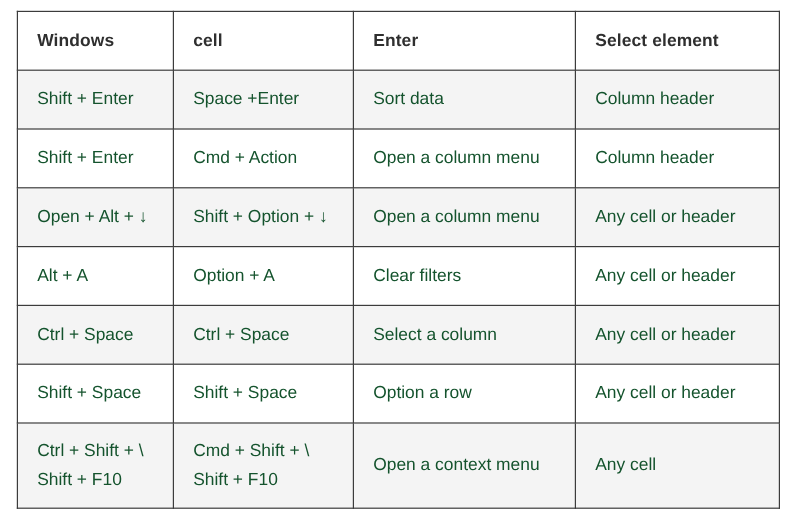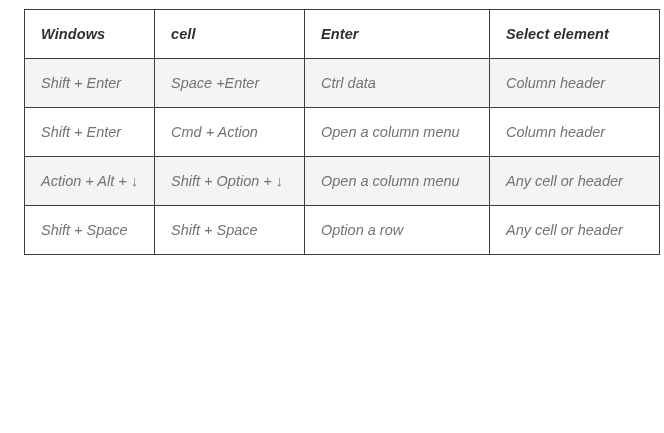--- a/index.html
+++ b/index.html
@@ -10,24 +10,23 @@
   body {
     width: 664px;
     height: 433px;
     font-family: "Liberation Sans", sans-serif;
     -webkit-font-smoothing: antialiased;
     overflow: hidden;
   }
 
   #shortcut-table-wrap {
     position: absolute;
-    left: 24px;
+    left: 14px;
     top: 9px;
     width: 635px;
-    font-style: italic;
   }
 
   table.shortcut-table {
     border-collapse: collapse;
     table-layout: fixed;
     width: 635px;
     border: 1px solid #3c3c3c;
   }
 
   table.shortcut-table col.c-win    { width: 130px; }
@@ -49,21 +48,21 @@
     height: 48px;
     font-weight: bold;
     color: #2f2f2f;
     background: #ffffff;
     letter-spacing: 0.1px;
   }
 
   table.shortcut-table tbody td {
     height: 48px;
     font-weight: normal;
-    color: #737373;
+    color: #14532d;
     background: #ffffff;
   }
 
   table.shortcut-table tbody tr.shaded td {
     background: #f4f4f4;
   }
 
   table.shortcut-table tbody tr.tall td {
     height: 70px;
   }
@@ -94,21 +93,21 @@
     </thead>
     <tbody id="table-body">
         <tr class="shaded">
           <td>
             <span class="cell-line">Shift + Enter</span>
           </td>
           <td>
             <span class="cell-line">Space +Enter</span>
           </td>
           <td>
-            <span class="cell-line">Ctrl data</span>
+            <span class="cell-line">Sort data</span>
           </td>
           <td>
             <span class="cell-line">Column header</span>
           </td>
         </tr>
         <tr>
           <td>
             <span class="cell-line">Shift + Enter</span>
           </td>
           <td>
@@ -116,41 +115,85 @@
           </td>
           <td>
             <span class="cell-line">Open a column menu</span>
           </td>
           <td>
             <span class="cell-line">Column header</span>
           </td>
         </tr>
         <tr class="shaded">
           <td>
-            <span class="cell-line">Action + Alt + ↓</span>
+            <span class="cell-line">Open + Alt + ↓</span>
           </td>
           <td>
             <span class="cell-line">Shift + Option + ↓</span>
           </td>
           <td>
             <span class="cell-line">Open a column menu</span>
+          </td>
+          <td>
+            <span class="cell-line">Any cell or header</span>
+          </td>
+        </tr>
+        <tr>
+          <td>
+            <span class="cell-line">Alt + A</span>
+          </td>
+          <td>
+            <span class="cell-line">Option + A</span>
+          </td>
+          <td>
+            <span class="cell-line">Clear filters</span>
+          </td>
+          <td>
+            <span class="cell-line">Any cell or header</span>
+          </td>
+        </tr>
+        <tr class="shaded">
+          <td>
+            <span class="cell-line">Ctrl + Space</span>
+          </td>
+          <td>
+            <span class="cell-line">Ctrl + Space</span>
+          </td>
+          <td>
+            <span class="cell-line">Select a column</span>
           </td>
           <td>
             <span class="cell-line">Any cell or header</span>
           </td>
         </tr>
         <tr>
           <td>
             <span class="cell-line">Shift + Space</span>
           </td>
           <td>
             <span class="cell-line">Shift + Space</span>
           </td>
           <td>
             <span class="cell-line">Option a row</span>
           </td>
           <td>
             <span class="cell-line">Any cell or header</span>
           </td>
         </tr>
+        <tr class="shaded tall">
+          <td>
+            <span class="cell-line">Ctrl + Shift + \</span>
+            <span class="cell-line">Shift + F10</span>
+          </td>
+          <td>
+            <span class="cell-line">Cmd + Shift + \</span>
+            <span class="cell-line">Shift + F10</span>
+          </td>
+          <td>
+            <span class="cell-line">Open a context menu</span>
+          </td>
+          <td>
+            <span class="cell-line">Any cell</span>
+          </td>
+        </tr>
       </tbody>
   </table>
 </div>
 
 </body></html>

